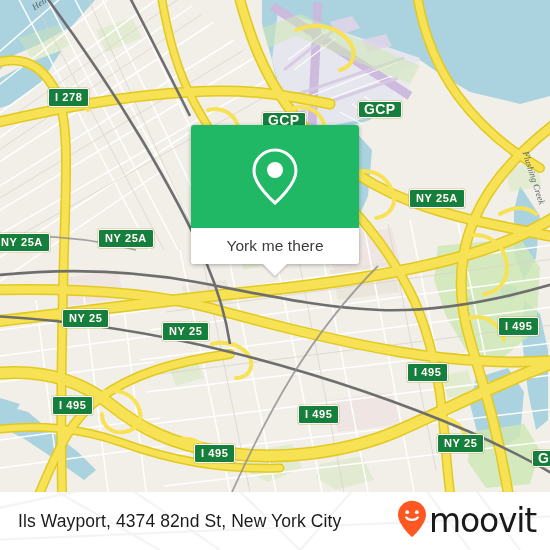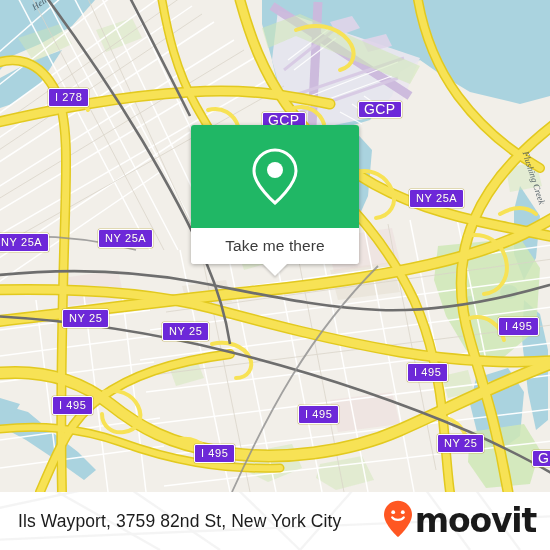--- a/index.html
+++ b/index.html
@@ -10,24 +10,24 @@
   }
   #root{position:relative;width:550px;height:550px;overflow:hidden;}
 
   
   #map{position:absolute;left:0;top:0;width:550px;height:492px;overflow:hidden;background:#f2efe9;}
   #map svg{display:block;}
 
   
   .shield{
     position:absolute;
-    background:#6d28d9;
+    background:#15803d;
     border:1.5px solid #ffffff;
     color:#ffffff;
-    font-weight:normal;
+    font-weight:bold;
     font-size:11px;
     line-height:12px;
     padding:2px 6px 3px 6px;
     border-radius:2px;
     letter-spacing:.6px;
     white-space:nowrap;
     text-shadow:0 0 1px rgba(120,100,0,.35);
     box-shadow:0 0 0 0.5px rgba(180,160,40,.55);
   }
   .shield.sm{font-size:14px;padding:1px 5px 2px 5px;letter-spacing:.4px;}
@@ -98,21 +98,21 @@
   #footer-ghost{
     position:absolute;left:0;top:0;width:550px;height:58px;
     opacity:.10;pointer-events:none;
   }
   #addr{
     position:relative;z-index:2;
     font-size:17.5px;color:#1c1c1c;letter-spacing:.1px;white-space:nowrap;
   }
   #brand{position:relative;z-index:2;display:flex;align-items:center;gap:2px;}
   #brand .wordmark{
-    font-size:33px;font-weight:bold;color:#1a1a1a;letter-spacing:-1.2px;
+    font-size:33px;font-weight:normal;color:#1a1a1a;letter-spacing:-1.2px;
     line-height:30px;font-family:"DejaVu Sans", sans-serif;
   }
 </style>
 </head>
 <body>
 
 <div id="root">
 
   <div id="map">
     <svg width="550" height="492" viewBox="0 0 550 492" xmlns="http://www.w3.org/2000/svg">
@@ -339,41 +339,41 @@
     <div id="card">
       <div id="card-top">
         <span>
           <svg class="pin-svg" width="52" height="62" viewBox="0 0 52 62" xmlns="http://www.w3.org/2000/svg">
             <path d="M26 4 C14.4 4 5 13.4 5 25 C5 39 26 57 26 57 C26 57 47 39 47 25 C47 13.4 37.6 4 26 4 Z" fill="none" stroke="#ffffff" stroke-width="3"></path>
             <circle cx="26" cy="24" r="8" fill="#ffffff"></circle>
           </svg>
         </span>
       </div>
       <div id="card-bottom">
-        <span class="cta">Take me there</span>
+        <span class="cta">York me there</span>
         <div id="card-tail"></div>
       </div>
     </div>
 
   </div>
 
   <div id="footer">
     <svg id="footer-ghost" viewBox="0 0 550 58" xmlns="http://www.w3.org/2000/svg">
       <g stroke="#9a9a9a" stroke-width="2.4" fill="none">
         <path d="M-10,18 L120,-10"></path>
           <path d="M40,-10 L160,58"></path>
         <path d="M120,-10 L220,58"></path>
           <path d="M230,-10 L300,58"></path>
         <path d="M300,58 L360,-10"></path>
           <path d="M420,-10 L470,58"></path>
         <path d="M470,-10 L520,58"></path>
           <path d="M-10,48 L560,24"></path>
       </g>
     </svg>
-    <div id="addr">Ils Wayport, 3759 82nd St, New York City</div>
+    <div id="addr">Ils Wayport, 4374 82nd St, New York City</div>
     <div id="brand">
       <span>
         <svg width="30" height="38" viewBox="0 0 30 38" xmlns="http://www.w3.org/2000/svg">
           <path d="M15 0.8 C7.2 0.8 1 7 1 14.8 C1 24.6 15 37.2 15 37.2 C15 37.2 29 24.6 29 14.8 C29 7 22.8 0.8 15 0.8 Z" fill="#ff5722"></path>
           <circle cx="10.2" cy="12.2" r="1.9" fill="#ffffff"></circle>
           <circle cx="19.8" cy="12.2" r="1.9" fill="#ffffff"></circle>
           <path d="M9.2 17.4 C11.4 20.6 18.6 20.6 20.8 17.4" stroke="#ffffff" stroke-width="2.2" fill="none" stroke-linecap="round"></path>
         </svg>
       </span>
       <span class="wordmark">moovit</span>

